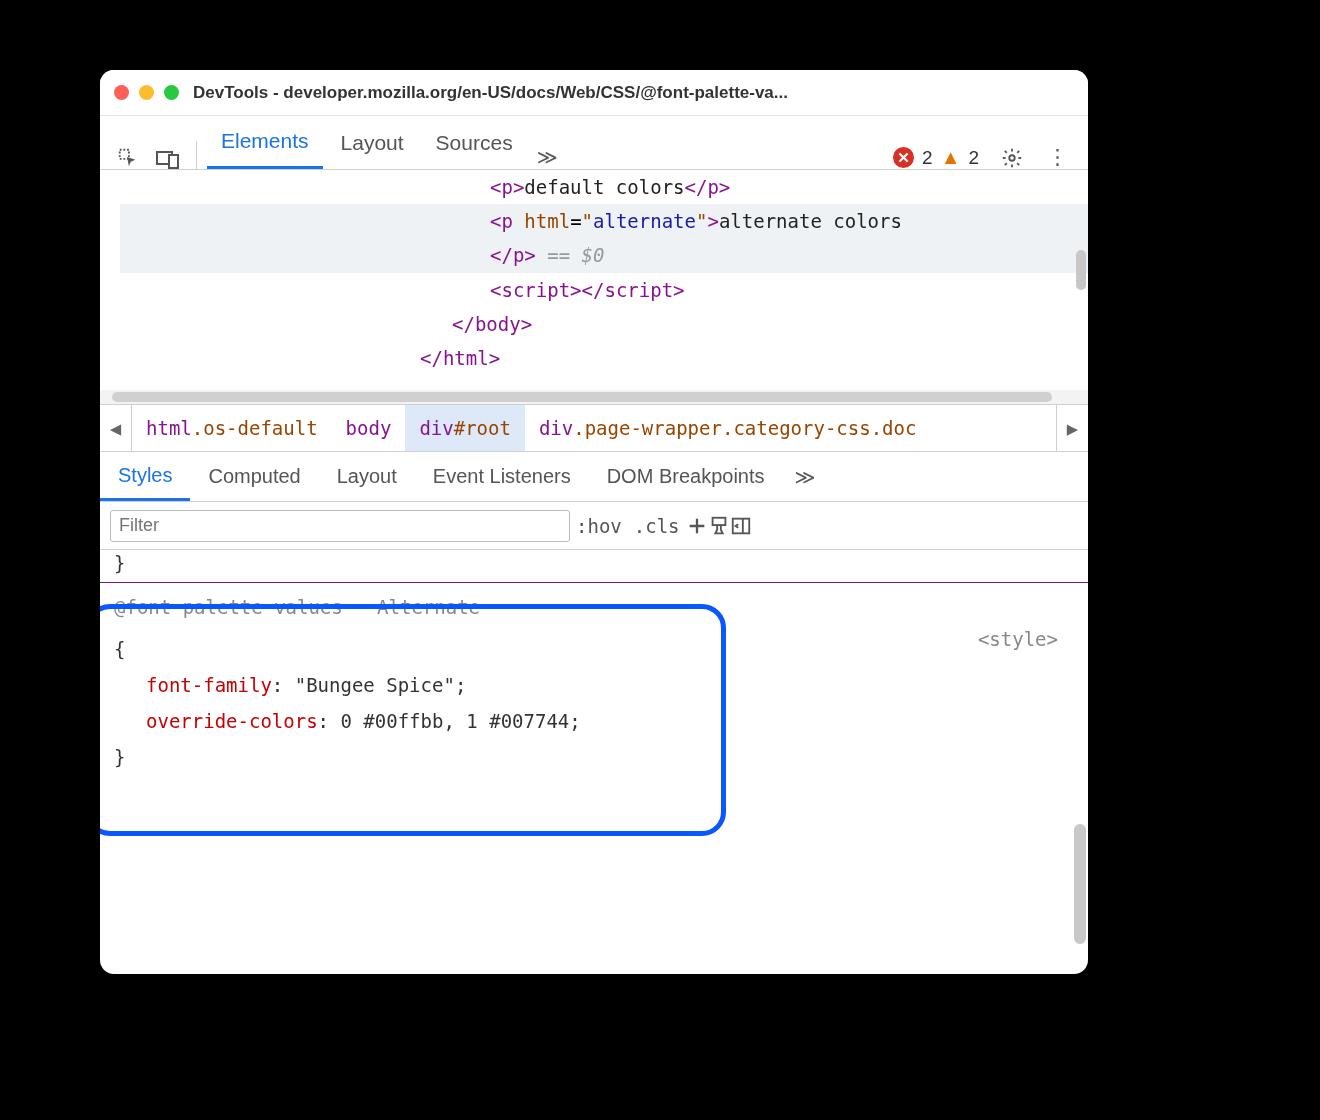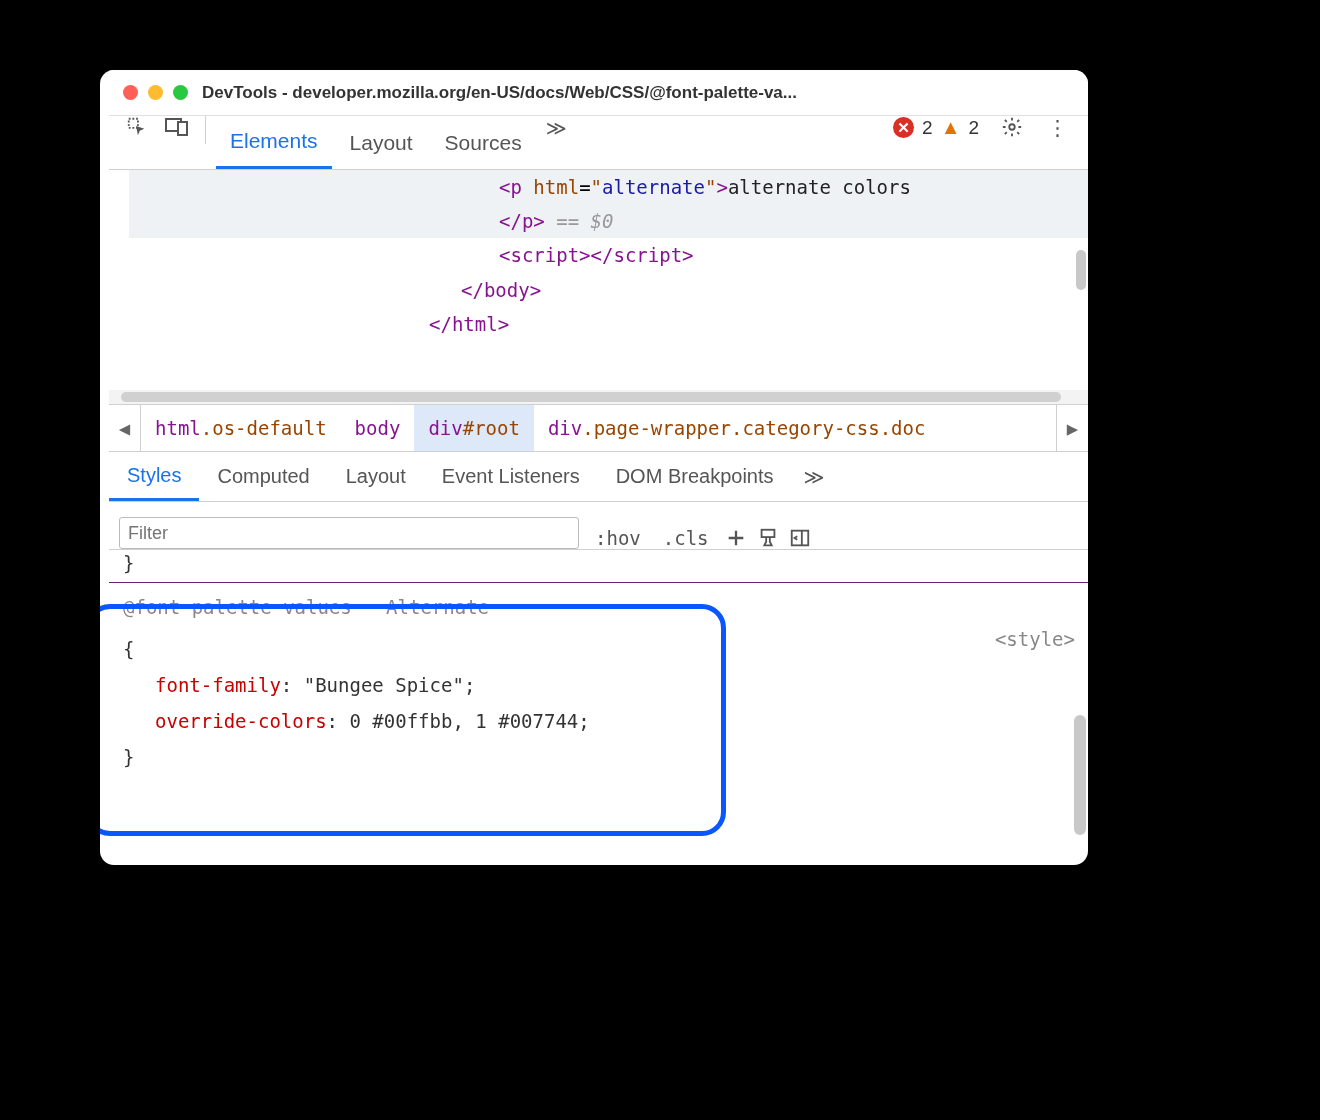--- a/index.html
+++ b/index.html
@@ -8,28 +8,27 @@
     font-family: -apple-system, BlinkMacSystemFont, "Segoe UI", sans-serif;
     width: 1320px;
     height: 1120px;
     position: relative;
   }
   .window {
     position: absolute;
     left: 100px;
     top: 70px;
     width: 988px;
-    height: 795px;
+    height: 904px;
     background: #fff;
     border-radius: 14px;
     box-shadow: 0 30px 60px rgba(0,0,0,0.5);
     overflow: hidden;
     display: flex;
     flex-direction: column;
-    padding-left: 9px;
   }
   .titlebar {
     height: 46px;
     display: flex;
     align-items: center;
     padding: 0 14px;
     background: #fff;
     border-bottom: 1px solid #e2e2e2;
   }
   .traffic-lights { display: flex; gap: 10px; margin-right: 14px; }
@@ -41,21 +40,21 @@
     font-size: 17px;
     font-weight: 600;
     color: #333;
     white-space: nowrap;
     overflow: hidden;
     text-overflow: ellipsis;
   }
   .toolbar {
     height: 54px;
     display: flex;
-    align-items: flex-start;
+    align-items: flex-end;
     padding: 0 10px;
     border-bottom: 1px solid #d0d0d0;
     gap: 4px;
   }
   .toolbar .icon {
     width: 36px;
     display: flex;
     justify-content: center;
     align-items: center;
     color: #555;
@@ -150,23 +149,22 @@
   .styles-tabs .stab {
     padding: 0 18px; height: 100%; display: flex; align-items: center;
     color: #555; cursor: pointer;
   }
   .styles-tabs .stab.active { color: #1a73e8; border-bottom: 3px solid #1a73e8; }
   .styles-tabs .more { padding: 0 12px; color: #555; font-size: 20px; }
 
   .styles-toolbar {
     height: 48px;
     display: flex;
-    align-items: flex-end;
+    align-items: center;
     border-bottom: 1px solid #d0d0d0;
-    gap: 10px;
     padding: 0 10px;
   }
   .filter-input {
     flex: 0 0 460px;
     height: 32px;
     border: 1px solid #bbb;
     border-radius: 3px;
     font-size: 18px;
     padding: 0 8px;
     font-family: inherit;
@@ -187,21 +185,21 @@
     position: relative;
     flex: 1;
     font-family: Menlo, Consolas, monospace;
     font-size: 19px;
     overflow: hidden;
   }
   .prev-brace {
     position: absolute; left: 14px; top: 2px; color: #333;
   }
   .style-origin {
-    position: absolute; right: 13px; top: 78px; color: #888;
+    position: absolute; right: 30px; top: 78px; color: #888;
   }
   .rule-block {
     position: relative;
     margin: 32px 0 0 0;
     padding: 6px 14px 10px 14px;
     border-top: 1px solid #701a75;
     line-height: 1.9;
   }
   .rule-name { color: #888; margin-bottom: 6px; }
   .prop-name { color: #c80000; }
@@ -267,20 +265,23 @@
     <div class="gear">
       <svg width="22" height="22" viewBox="0 0 24 24" fill="none" stroke="#555" stroke-width="2">
         <circle cx="12" cy="12" r="3"></circle>
         <path d="M12 2v3M12 19v3M4.2 4.2l2.1 2.1M17.7 17.7l2.1 2.1M2 12h3M19 12h3M4.2 19.8l2.1-2.1M17.7 6.3l2.1-2.1"></path>
       </svg>
     </div>
     <div class="kebab">⋮</div>
   </div>
 
   <div class="dom-panel">
+    <div class="dom-line dom-indent-1">
+      <span class="tag-angle">&lt;</span><span class="tag-name">p</span><span class="tag-angle">&gt;</span><span class="dom-text">default colors</span><span class="tag-angle">&lt;/</span><span class="tag-name">p</span><span class="tag-angle">&gt;</span>
+    </div>
     <div class="dom-line dom-indent-1 selected">
       <span class="tag-angle">&lt;</span><span class="tag-name">p</span> <span class="attr-name">html</span>=<span class="attr-name">"</span><span class="attr-val">alternate</span><span class="attr-name">"</span><span class="tag-angle">&gt;</span><span class="dom-text">alternate colors</span>
     </div>
     <div class="dom-line dom-indent-1 selected">
       <span class="tag-angle">&lt;/</span><span class="tag-name">p</span><span class="tag-angle">&gt;</span> <span class="sel-marker">== $0</span>
     </div>
     <div class="dom-line dom-indent-1">
       <span class="tag-angle">&lt;</span><span class="tag-name">script</span><span class="tag-angle">&gt;</span><span class="tag-angle">&lt;/</span><span class="tag-name">script</span><span class="tag-angle">&gt;</span>
     </div>
     <div class="dom-line dom-indent-2">

